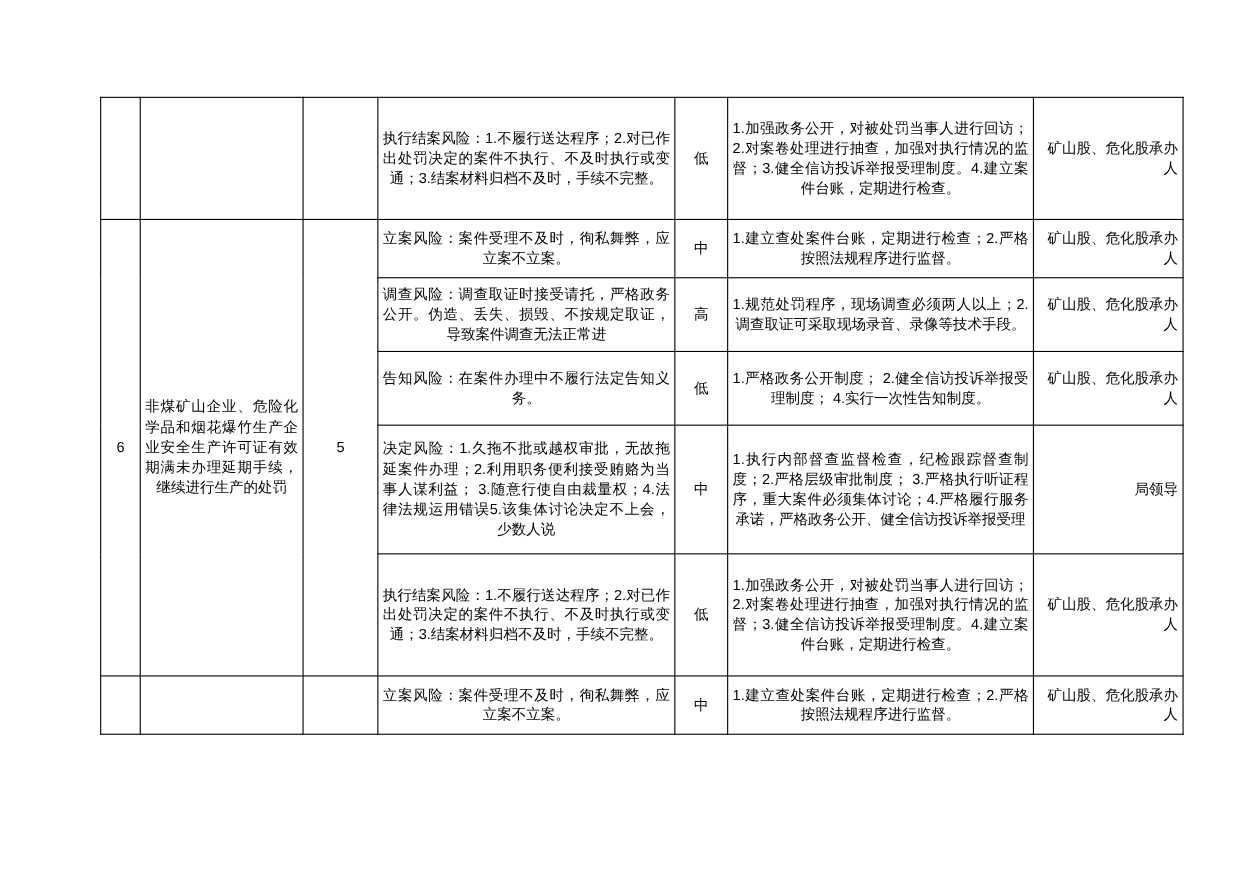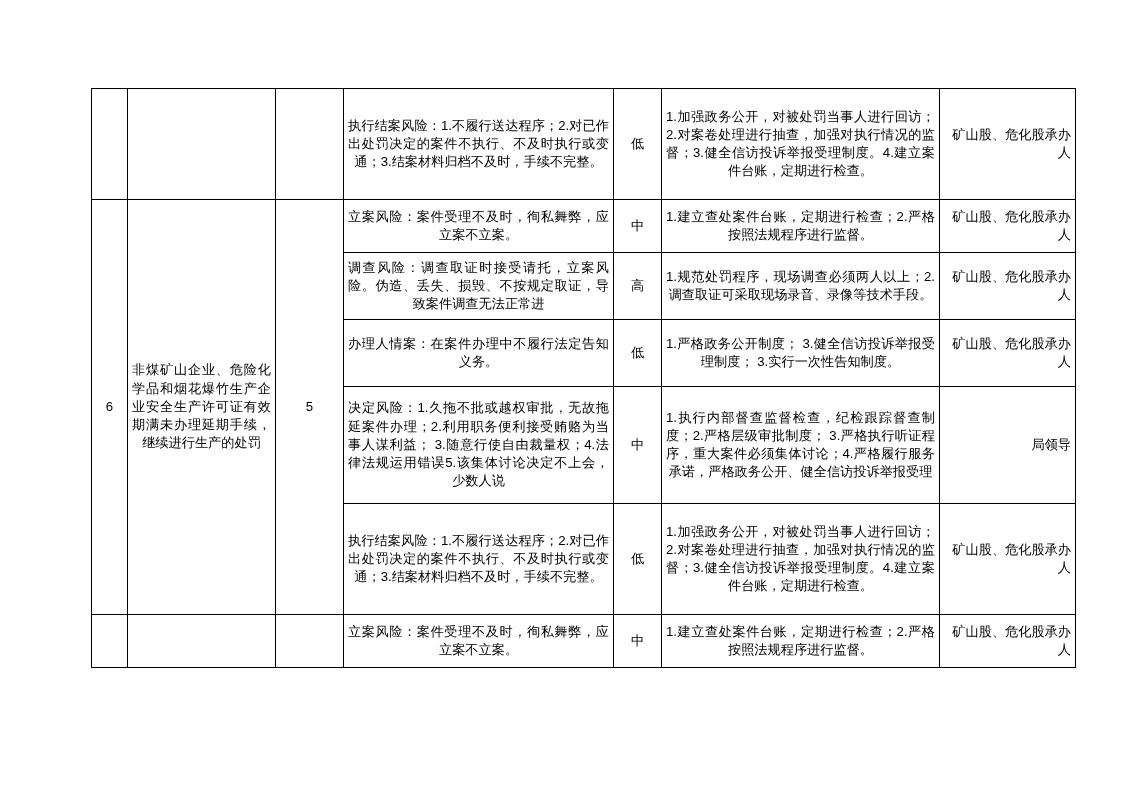--- a/index.html
+++ b/index.html
@@ -125,30 +125,30 @@
           <td class="cell-no" rowspan="5">6</td>
           <td class="cell-item" rowspan="5">非煤矿山企业、危险化学品和烟花爆竹生产企业安全生产许可证有效期满未办理延期手续，继续进行生产的处罚</td>
           <td class="cell-center" rowspan="5">5</td>
           <td class="cell-risk">立案风险：案件受理不及时，徇私舞弊，应立案不立案。</td>
           <td class="cell-level">中</td>
           <td class="cell-measure">1.建立查处案件台账，定期进行检查；2.严格按照法规程序进行监督。</td>
           <td class="cell-owner">矿山股、危化股承办人</td>
         </tr>
 
         <tr class="row-h-c">
-          <td class="cell-risk">调查风险：调查取证时接受请托，立案风险。伪造、丢失、损毁、不按规定取证，导致案件调查无法正常进</td>
+          <td class="cell-risk">调查风险：调查取证时接受请托，严格政务公开。伪造、丢失、损毁、不按规定取证，导致案件调查无法正常进</td>
           <td class="cell-level">高</td>
           <td class="cell-measure">1.规范处罚程序，现场调查必须两人以上；2.调查取证可采取现场录音、录像等技术手段。</td>
           <td class="cell-owner">矿山股、危化股承办人</td>
         </tr>
 
         <tr class="row-h-d">
-          <td class="cell-risk">办理人情案：在案件办理中不履行法定告知义务。</td>
+          <td class="cell-risk">告知风险：在案件办理中不履行法定告知义务。</td>
           <td class="cell-level">低</td>
-          <td class="cell-measure">1.严格政务公开制度； 3.健全信访投诉举报受理制度； 3.实行一次性告知制度。</td>
+          <td class="cell-measure">1.严格政务公开制度； 2.健全信访投诉举报受理制度； 4.实行一次性告知制度。</td>
           <td class="cell-owner">矿山股、危化股承办人</td>
         </tr>
 
         <tr class="row-h-e">
           <td class="cell-risk">决定风险：1.久拖不批或越权审批，无故拖延案件办理；2.利用职务便利接受贿赂为当事人谋利益； 3.随意行使自由裁量权；4.法律法规运用错误5.该集体讨论决定不上会，少数人说</td>
           <td class="cell-level">中</td>
           <td class="cell-measure">1.执行内部督查监督检查，纪检跟踪督查制度；2.严格层级审批制度； 3.严格执行听证程序，重大案件必须集体讨论；4.严格履行服务承诺，严格政务公开、健全信访投诉举报受理</td>
           <td class="cell-owner">局领导</td>
         </tr>
 

